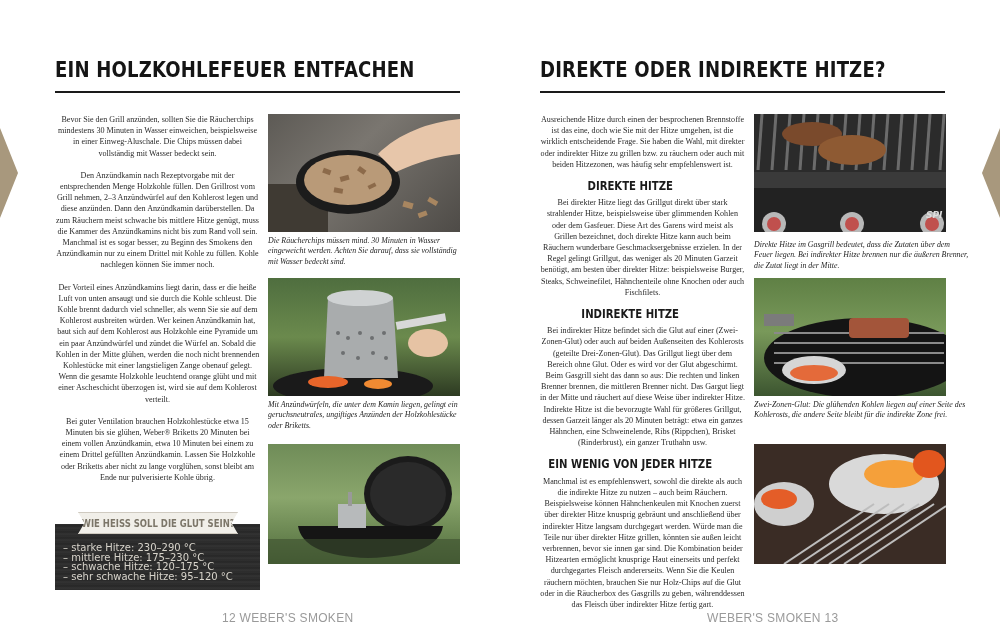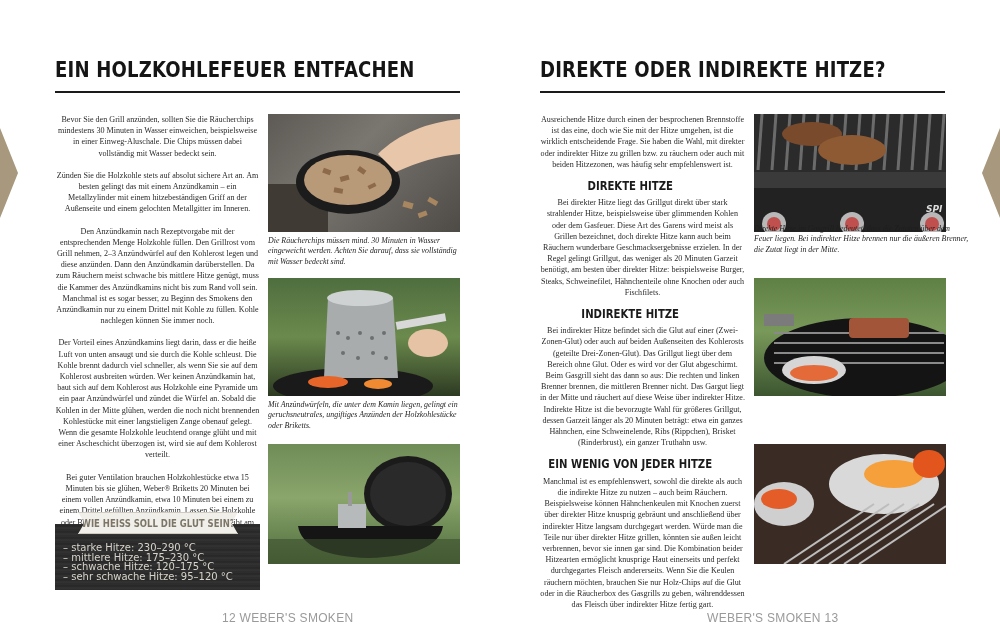--- a/index.html
+++ b/index.html
@@ -66,21 +66,20 @@
 <body>
 
 <div class="page page-left">
   <div class="side-tab left"></div>
 
   <h1 class="title" style="left:55px;">EIN HOLZKOHLEFEUER ENTFACHEN</h1>
   <div class="title-rule" style="left:55px; width:405px;"></div>
 
   <div class="body-col" style="left:55px; top:114px; width:205px;">
     <p>Bevor Sie den Grill anzünden, sollten Sie die Räucherchips mindestens 30 Minuten in Wasser einweichen, beispielsweise in einer Einweg-Aluschale. Die Chips müssen dabei vollständig mit Wasser bedeckt sein.</p>
-    <p>Zünden Sie die Holzkohle stets auf absolut sichere Art an. Am besten gelingt das mit einem Anzündkamin – ein Metallzylinder mit einem hitzebeständigen Griff an der Außenseite und einem gelochten Metallgitter im Inneren.</p>
     <p>Den Anzündkamin nach Rezeptvorgabe mit der entsprechenden Menge Holzkohle füllen. Den Grillrost vom Grill nehmen, 2–3 Anzündwürfel auf den Kohlerost legen und diese anzünden. Dann den Anzündkamin darüberstellen. Da zum Räuchern meist schwache bis mittlere Hitze genügt, muss die Kammer des Anzündkamins nicht bis zum Rand voll sein. Manchmal ist es sogar besser, zu Beginn des Smokens den Anzündkamin nur zu einem Drittel mit Kohle zu füllen. Kohle nachlegen können Sie immer noch.</p>
     <p>Der Vorteil eines Anzündkamins liegt darin, dass er die heiße Luft von unten ansaugt und sie durch die Kohle schleust. Die Kohle brennt dadurch viel schneller, als wenn Sie sie auf dem Kohlerost ausbreiten würden. Wer keinen Anzündkamin hat, baut sich auf dem Kohlerost aus Holzkohle eine Pyramide um ein paar Anzündwürfel und zündet die Würfel an. Sobald die Kohlen in der Mitte glühen, werden die noch nicht brennenden Kohlestücke mit einer langstieligen Zange obenauf gelegt. Wenn die gesamte Holzkohle leuchtend orange glüht und mit einer Ascheschicht überzogen ist, wird sie auf dem Kohlerost verteilt.</p>
     <p>Bei guter Ventilation brauchen Holzkohlestücke etwa 15 Minuten bis sie glühen, Weber® Briketts 20 Minuten bei einem vollen Anzündkamin, etwa 10 Minuten bei einem zu einem Drittel gefüllten Anzündkamin. Lassen Sie Holzkohle oder Briketts aber nicht zu lange vorglühen, sonst bleibt am Ende nur pulverisierte Kohle übrig.</p>
   </div>
 
   <div class="heat-box"></div>
   <div class="heat-banner">
     <span>WIE HEISS SOLL DIE GLUT SEIN?</span>
   </div>
   <ul class="heat-list">
@@ -189,39 +188,40 @@
       <ellipse cx="98" cy="36" rx="34" ry="15" fill="#8e5a33"></ellipse>
       <rect x="0" y="58" width="192" height="16" fill="#3a3a3a"></rect>
       <rect x="0" y="74" width="192" height="44" fill="#222"></rect>
       <circle cx="20" cy="110" r="12" fill="#b8b8b8"></circle>
         <circle cx="20" cy="110" r="7" fill="#c0504d"></circle>
       <circle cx="98" cy="110" r="12" fill="#b8b8b8"></circle>
         <circle cx="98" cy="110" r="7" fill="#c0504d"></circle>
       <circle cx="178" cy="110" r="12" fill="#b8b8b8"></circle>
         <circle cx="178" cy="110" r="7" fill="#c0504d"></circle>
     </svg>
-    <span style="position:absolute; left:172px; top:90px; font-family:'DejaVu Sans',sans-serif; font-style:italic; font-weight:bold; font-size:9px; color:#ddd;">SPI</span>
-  </div>
-  <div class="caption" style="left:254px; top:224px; width:215px;">Direkte Hitze im Gasgrill bedeutet, dass die Zutaten über dem Feuer liegen. Bei indirekter Hitze brennen nur die äußeren Brenner, die Zutat liegt in der Mitte.</div>
+    <span style="position:absolute; left:172px; top:96px; font-family:'DejaVu Sans',sans-serif; font-style:italic; font-weight:bold; font-size:9px; color:#ddd;">SPI</span>
+  </div>
+  <div class="caption" style="left:254px; top:240px; width:215px;">Direkte Hitze im Gasgrill bedeutet, dass die Zutaten über dem Feuer liegen. Bei indirekter Hitze brennen nur die äußeren Brenner, die Zutat liegt in der Mitte.</div>
 
   <div class="photo" style="left:254px; top:278px; width:192px; height:118px; background: linear-gradient(180deg,#5f8045 0%,#79995a 45%,#3c5530 100%);">
     <svg width="192" height="118" viewBox="0 0 192 118">
       <ellipse cx="110" cy="80" rx="100" ry="40" fill="#141414"></ellipse>
       <rect x="10" y="36" width="30" height="12" fill="#7b7b7b"></rect>
       <g stroke="#8a8a8a" stroke-width="2">
         <line x1="20" y1="55" x2="190" y2="55"></line>
           <line x1="20" y1="65" x2="190" y2="65"></line>
         <line x1="20" y1="75" x2="190" y2="75"></line>
           <line x1="20" y1="85" x2="190" y2="85"></line>
       </g>
       <rect x="95" y="40" width="60" height="20" rx="4" fill="#a3553a"></rect>
       <ellipse cx="60" cy="92" rx="32" ry="14" fill="#d6d6d6"></ellipse>
       <ellipse cx="60" cy="95" rx="24" ry="8" fill="#e46a3a"></ellipse>
     </svg>
   </div>
+  <div class="caption" style="left:254px; top:400px; width:215px;">Zwei-Zonen-Glut: Die glühenden Kohlen liegen auf einer Seite des Kohlerosts, die andere Seite bleibt für die indirekte Zone frei.</div>
 
   <div class="photo" style="left:254px; top:444px; width:192px; height:120px; background:#2b2421;">
     <svg width="192" height="120" viewBox="0 0 192 120">
       <rect x="0" y="0" width="192" height="120" fill="#3a2c25"></rect>
       <ellipse cx="130" cy="40" rx="55" ry="30" fill="#d9d9d9"></ellipse>
       <ellipse cx="140" cy="30" rx="30" ry="14" fill="#f5a03a"></ellipse>
       <ellipse cx="175" cy="20" rx="16" ry="14" fill="#e2561e"></ellipse>
       <ellipse cx="30" cy="60" rx="30" ry="22" fill="#cfcfcf"></ellipse>
       <ellipse cx="25" cy="55" rx="18" ry="10" fill="#e45d28"></ellipse>
       <g stroke="#bdbdbd" stroke-width="2">

